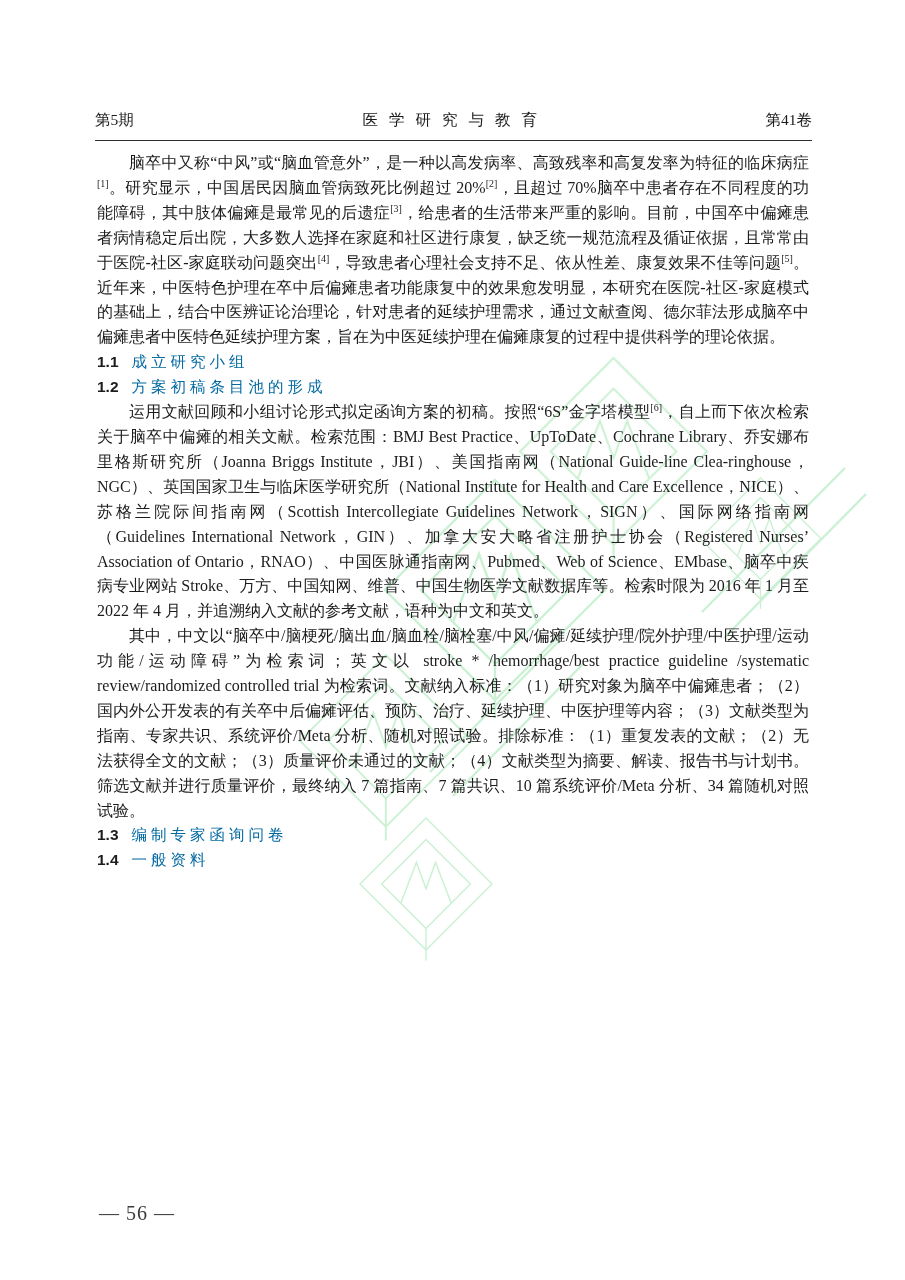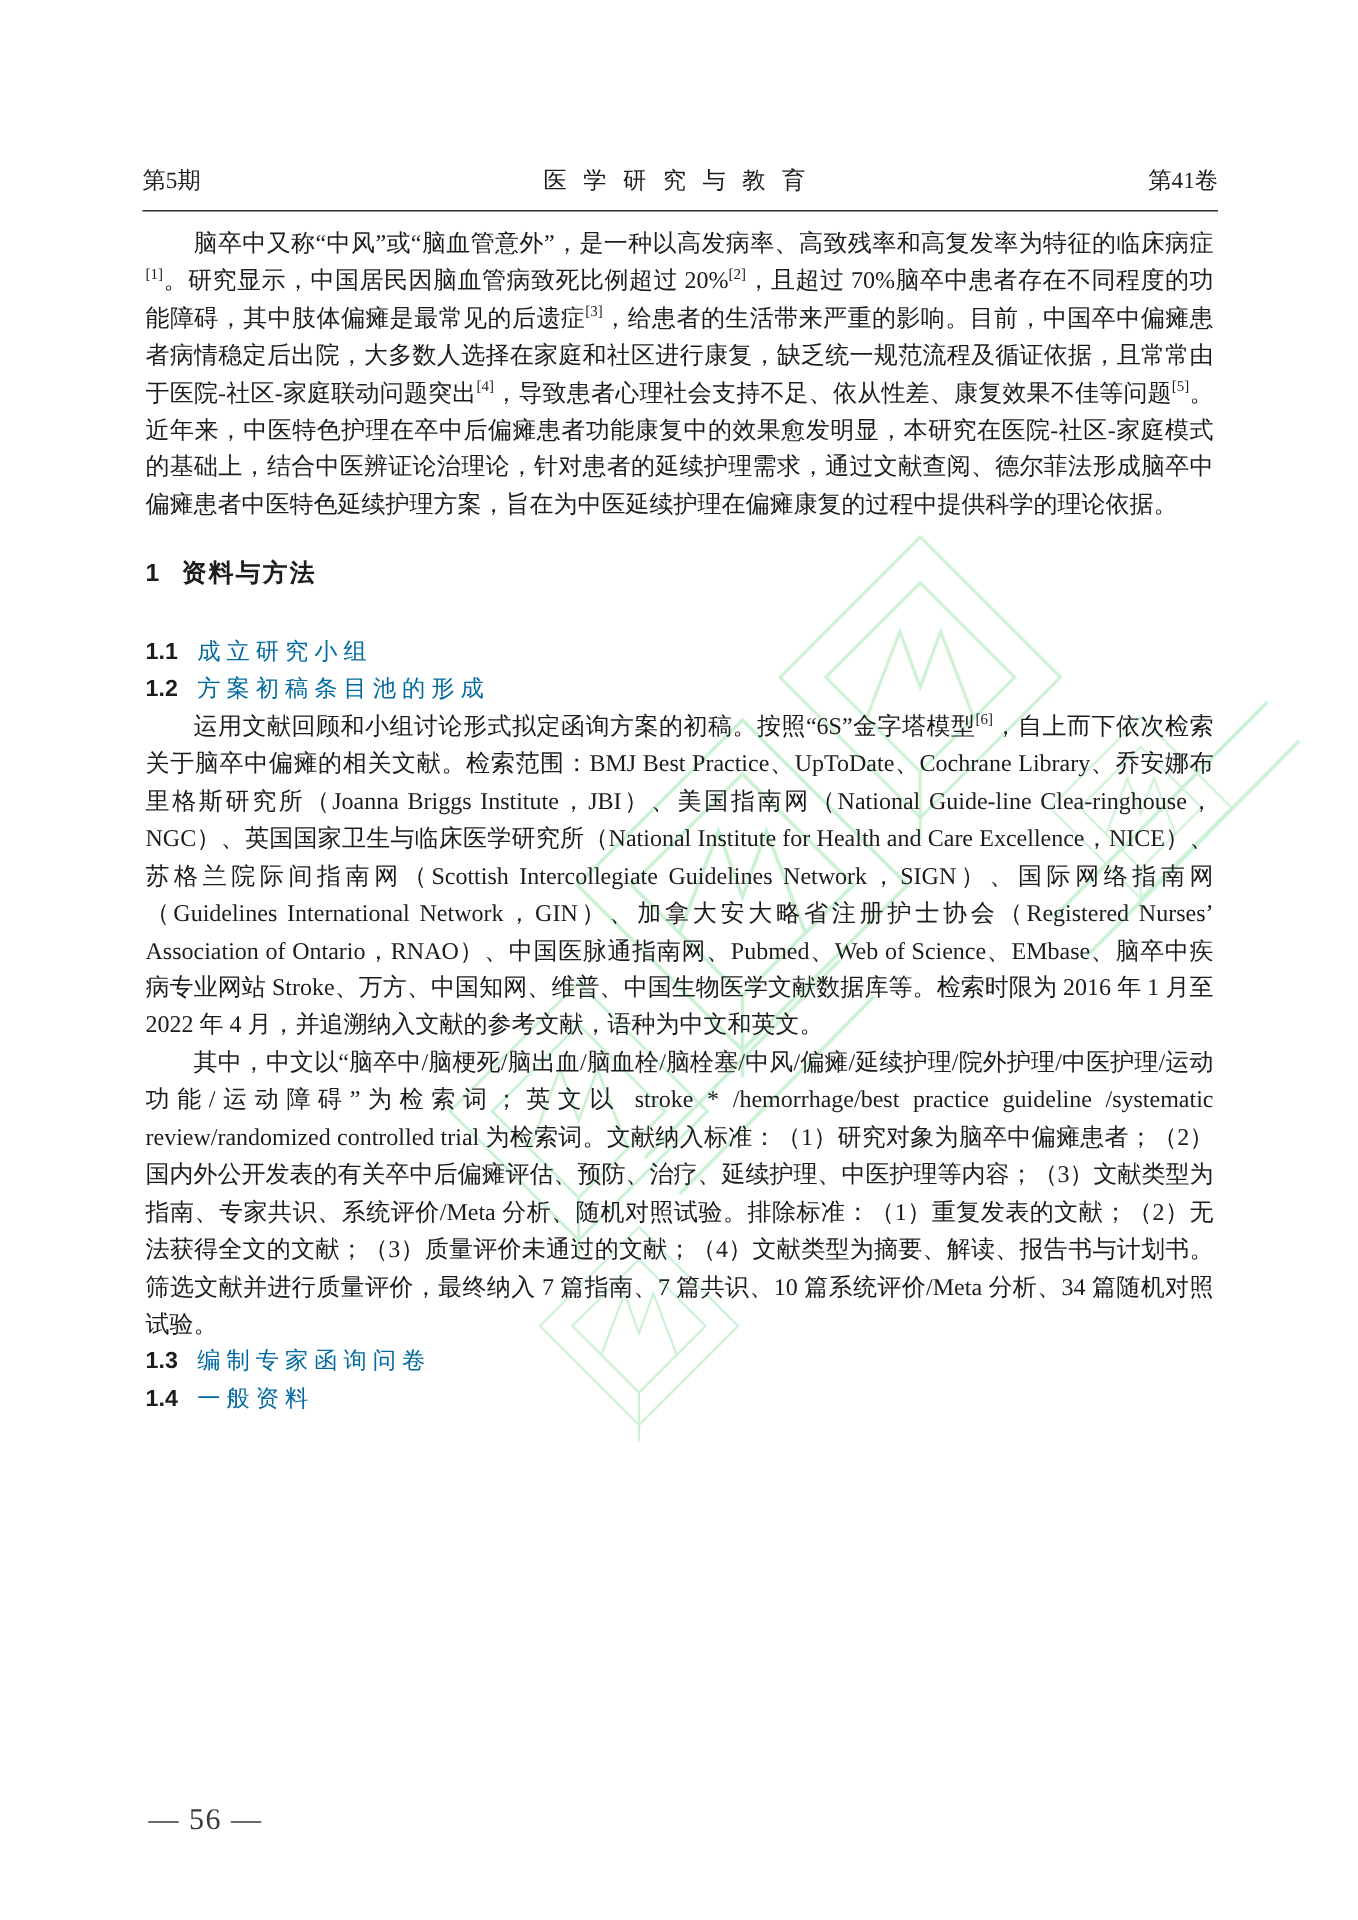--- a/index.html
+++ b/index.html
@@ -76,21 +76,20 @@
   </div>
 
   <div class="header">
     <span>第5期</span>
     <span class="journal">医学研究与教育</span>
     <span>第41卷</span>
   </div>
 
   <div class="content">
       <p class="para">脑卒中又称“中风”或“脑血管意外”，是一种以高发病率、高致残率和高复发率为特征的临床病症<sup class="ref">[1]</sup>。研究显示，中国居民因脑血管病致死比例超过 20%<sup class="ref">[2]</sup>，且超过 70%脑卒中患者存在不同程度的功能障碍，其中肢体偏瘫是最常见的后遗症<sup class="ref">[3]</sup>，给患者的生活带来严重的影响。目前，中国卒中偏瘫患者病情稳定后出院，大多数人选择在家庭和社区进行康复，缺乏统一规范流程及循证依据，且常常由于医院-社区-家庭联动问题突出<sup class="ref">[4]</sup>，导致患者心理社会支持不足、依从性差、康复效果不佳等问题<sup class="ref">[5]</sup>。近年来，中医特色护理在卒中后偏瘫患者功能康复中的效果愈发明显，本研究在医院-社区-家庭模式的基础上，结合中医辨证论治理论，针对患者的延续护理需求，通过文献查阅、德尔菲法形成脑卒中偏瘫患者中医特色延续护理方案，旨在为中医延续护理在偏瘫康复的过程中提供科学的理论依据。</p>
-      <h2 class="sec1"><span class="num">1</span><span class="title">资料与方法</span></h2>
       <h3 class="sec2"><span class="num">1.1</span><span class="title">成立研究小组</span></h3>
       <h3 class="sec2"><span class="num">1.2</span><span class="title">方案初稿条目池的形成</span></h3>
       <p class="para">运用文献回顾和小组讨论形式拟定函询方案的初稿。按照“6S”金字塔模型<sup class="ref">[6]</sup>，自上而下依次检索关于脑卒中偏瘫的相关文献。检索范围：BMJ Best Practice、UpToDate、Cochrane Library、乔安娜布里格斯研究所（Joanna Briggs Institute，JBI）、美国指南网（National Guide-line Clea-ringhouse，NGC）、英国国家卫生与临床医学研究所（National Institute for Health and Care Excellence，NICE）、苏格兰院际间指南网（Scottish Intercollegiate Guidelines Network，SIGN）、国际网络指南网（Guidelines International Network，GIN）、加拿大安大略省注册护士协会（Registered Nurses’ Association of Ontario，RNAO）、中国医脉通指南网、Pubmed、Web of Science、EMbase、脑卒中疾病专业网站 Stroke、万方、中国知网、维普、中国生物医学文献数据库等。检索时限为 2016 年 1 月至 2022 年 4 月，并追溯纳入文献的参考文献，语种为中文和英文。</p>
       <p class="para">其中，中文以“脑卒中/脑梗死/脑出血/脑血栓/脑栓塞/中风/偏瘫/延续护理/院外护理/中医护理/运动功能/运动障碍”为检索词；英文以 stroke * /hemorrhage/best practice guideline /systematic review/randomized controlled trial 为检索词。文献纳入标准：（1）研究对象为脑卒中偏瘫患者；（2）国内外公开发表的有关卒中后偏瘫评估、预防、治疗、延续护理、中医护理等内容；（3）文献类型为指南、专家共识、系统评价/Meta 分析、随机对照试验。排除标准：（1）重复发表的文献；（2）无法获得全文的文献；（3）质量评价未通过的文献；（4）文献类型为摘要、解读、报告书与计划书。筛选文献并进行质量评价，最终纳入 7 篇指南、7 篇共识、10 篇系统评价/Meta 分析、34 篇随机对照试验。</p>
       <h3 class="sec2"><span class="num">1.3</span><span class="title">编制专家函询问卷</span></h3>
       <h3 class="sec2"><span class="num">1.4</span><span class="title">一般资料</span></h3>
     </div>
 
   <div class="footer">— 56 —</div>
 

